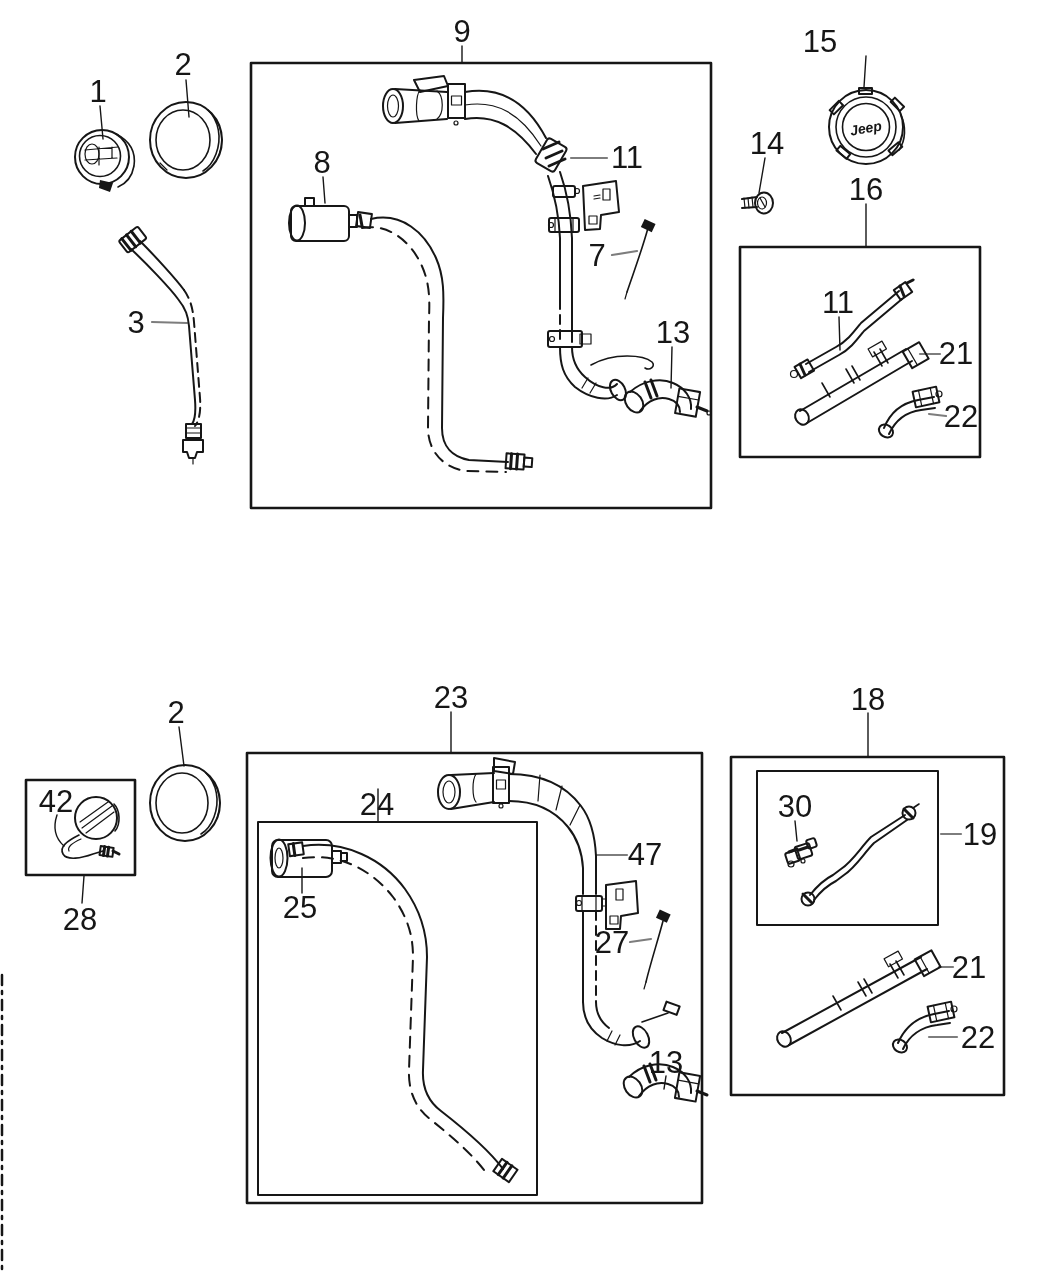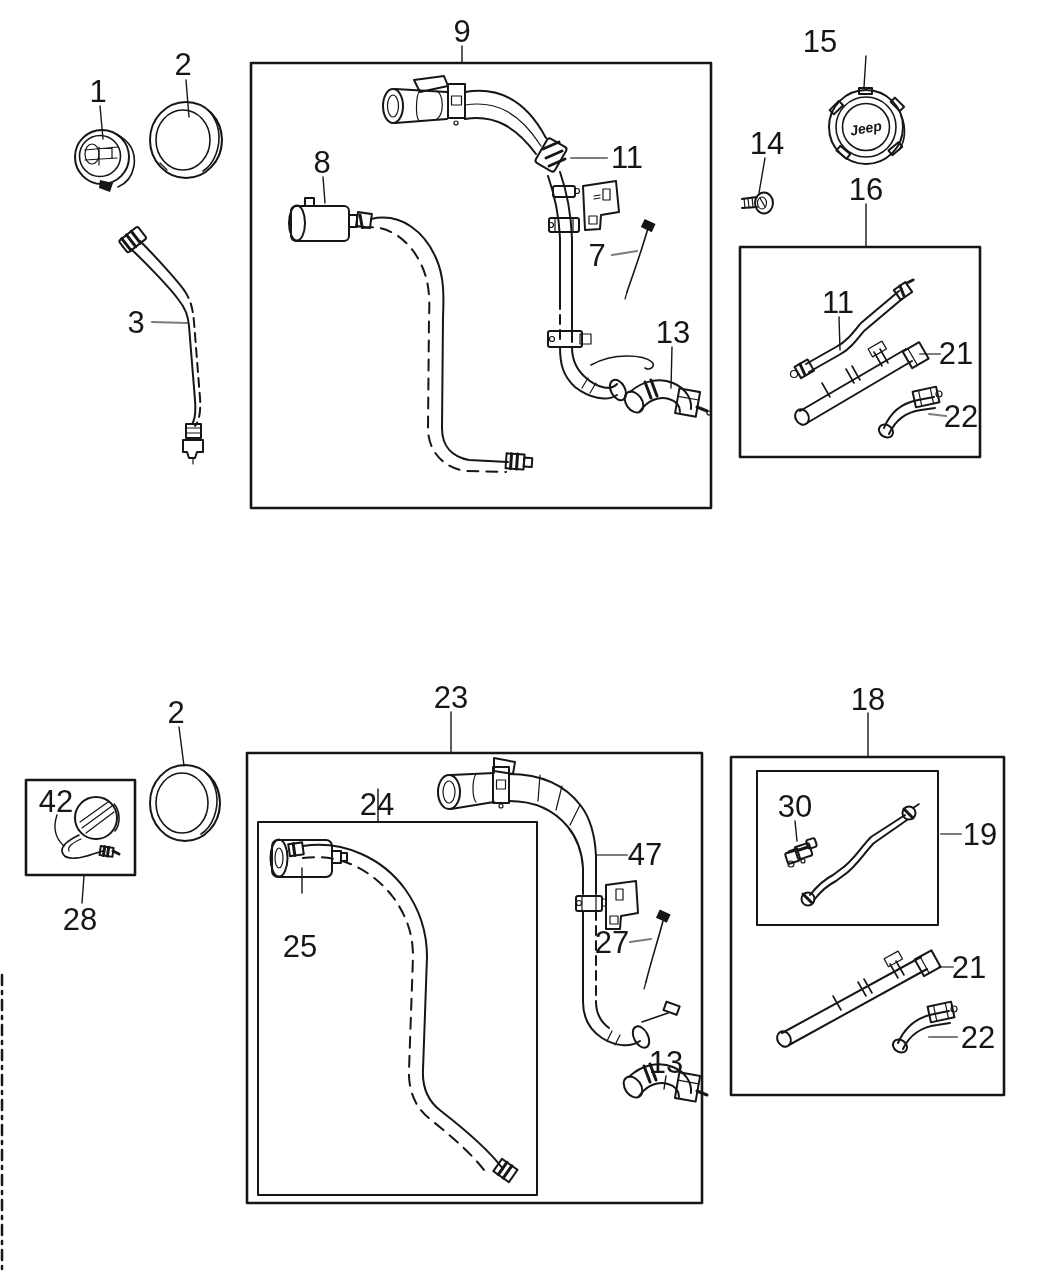--- a/index.html
+++ b/index.html
@@ -428,21 +428,21 @@
 <div class="callout" style="left:820px;top:41px">15</div>
 <div class="callout" style="left:866px;top:189px">16</div>
 <div class="callout" style="left:838px;top:302px">11</div>
 <div class="callout" style="left:956px;top:353px">21</div>
 <div class="callout" style="left:961px;top:416px">22</div>
 <div class="callout" style="left:176px;top:712px">2</div>
 <div class="callout" style="left:56px;top:801px">42</div>
 <div class="callout" style="left:80px;top:919px">28</div>
 <div class="callout" style="left:451px;top:697px">23</div>
 <div class="callout" style="left:377px;top:804px">24</div>
-<div class="callout" style="left:300px;top:946px">25</div>
+<div class="callout" style="left:300px;top:907px">25</div>
 <div class="callout" style="left:645px;top:854px">47</div>
 <div class="callout" style="left:612px;top:942px">27</div>
 <div class="callout" style="left:666px;top:1062px">13</div>
 <div class="callout" style="left:868px;top:699px">18</div>
 <div class="callout" style="left:795px;top:806px">30</div>
 <div class="callout" style="left:980px;top:834px">19</div>
 <div class="callout" style="left:969px;top:967px">21</div>
 <div class="callout" style="left:978px;top:1037px">22</div>
 
 </div>

